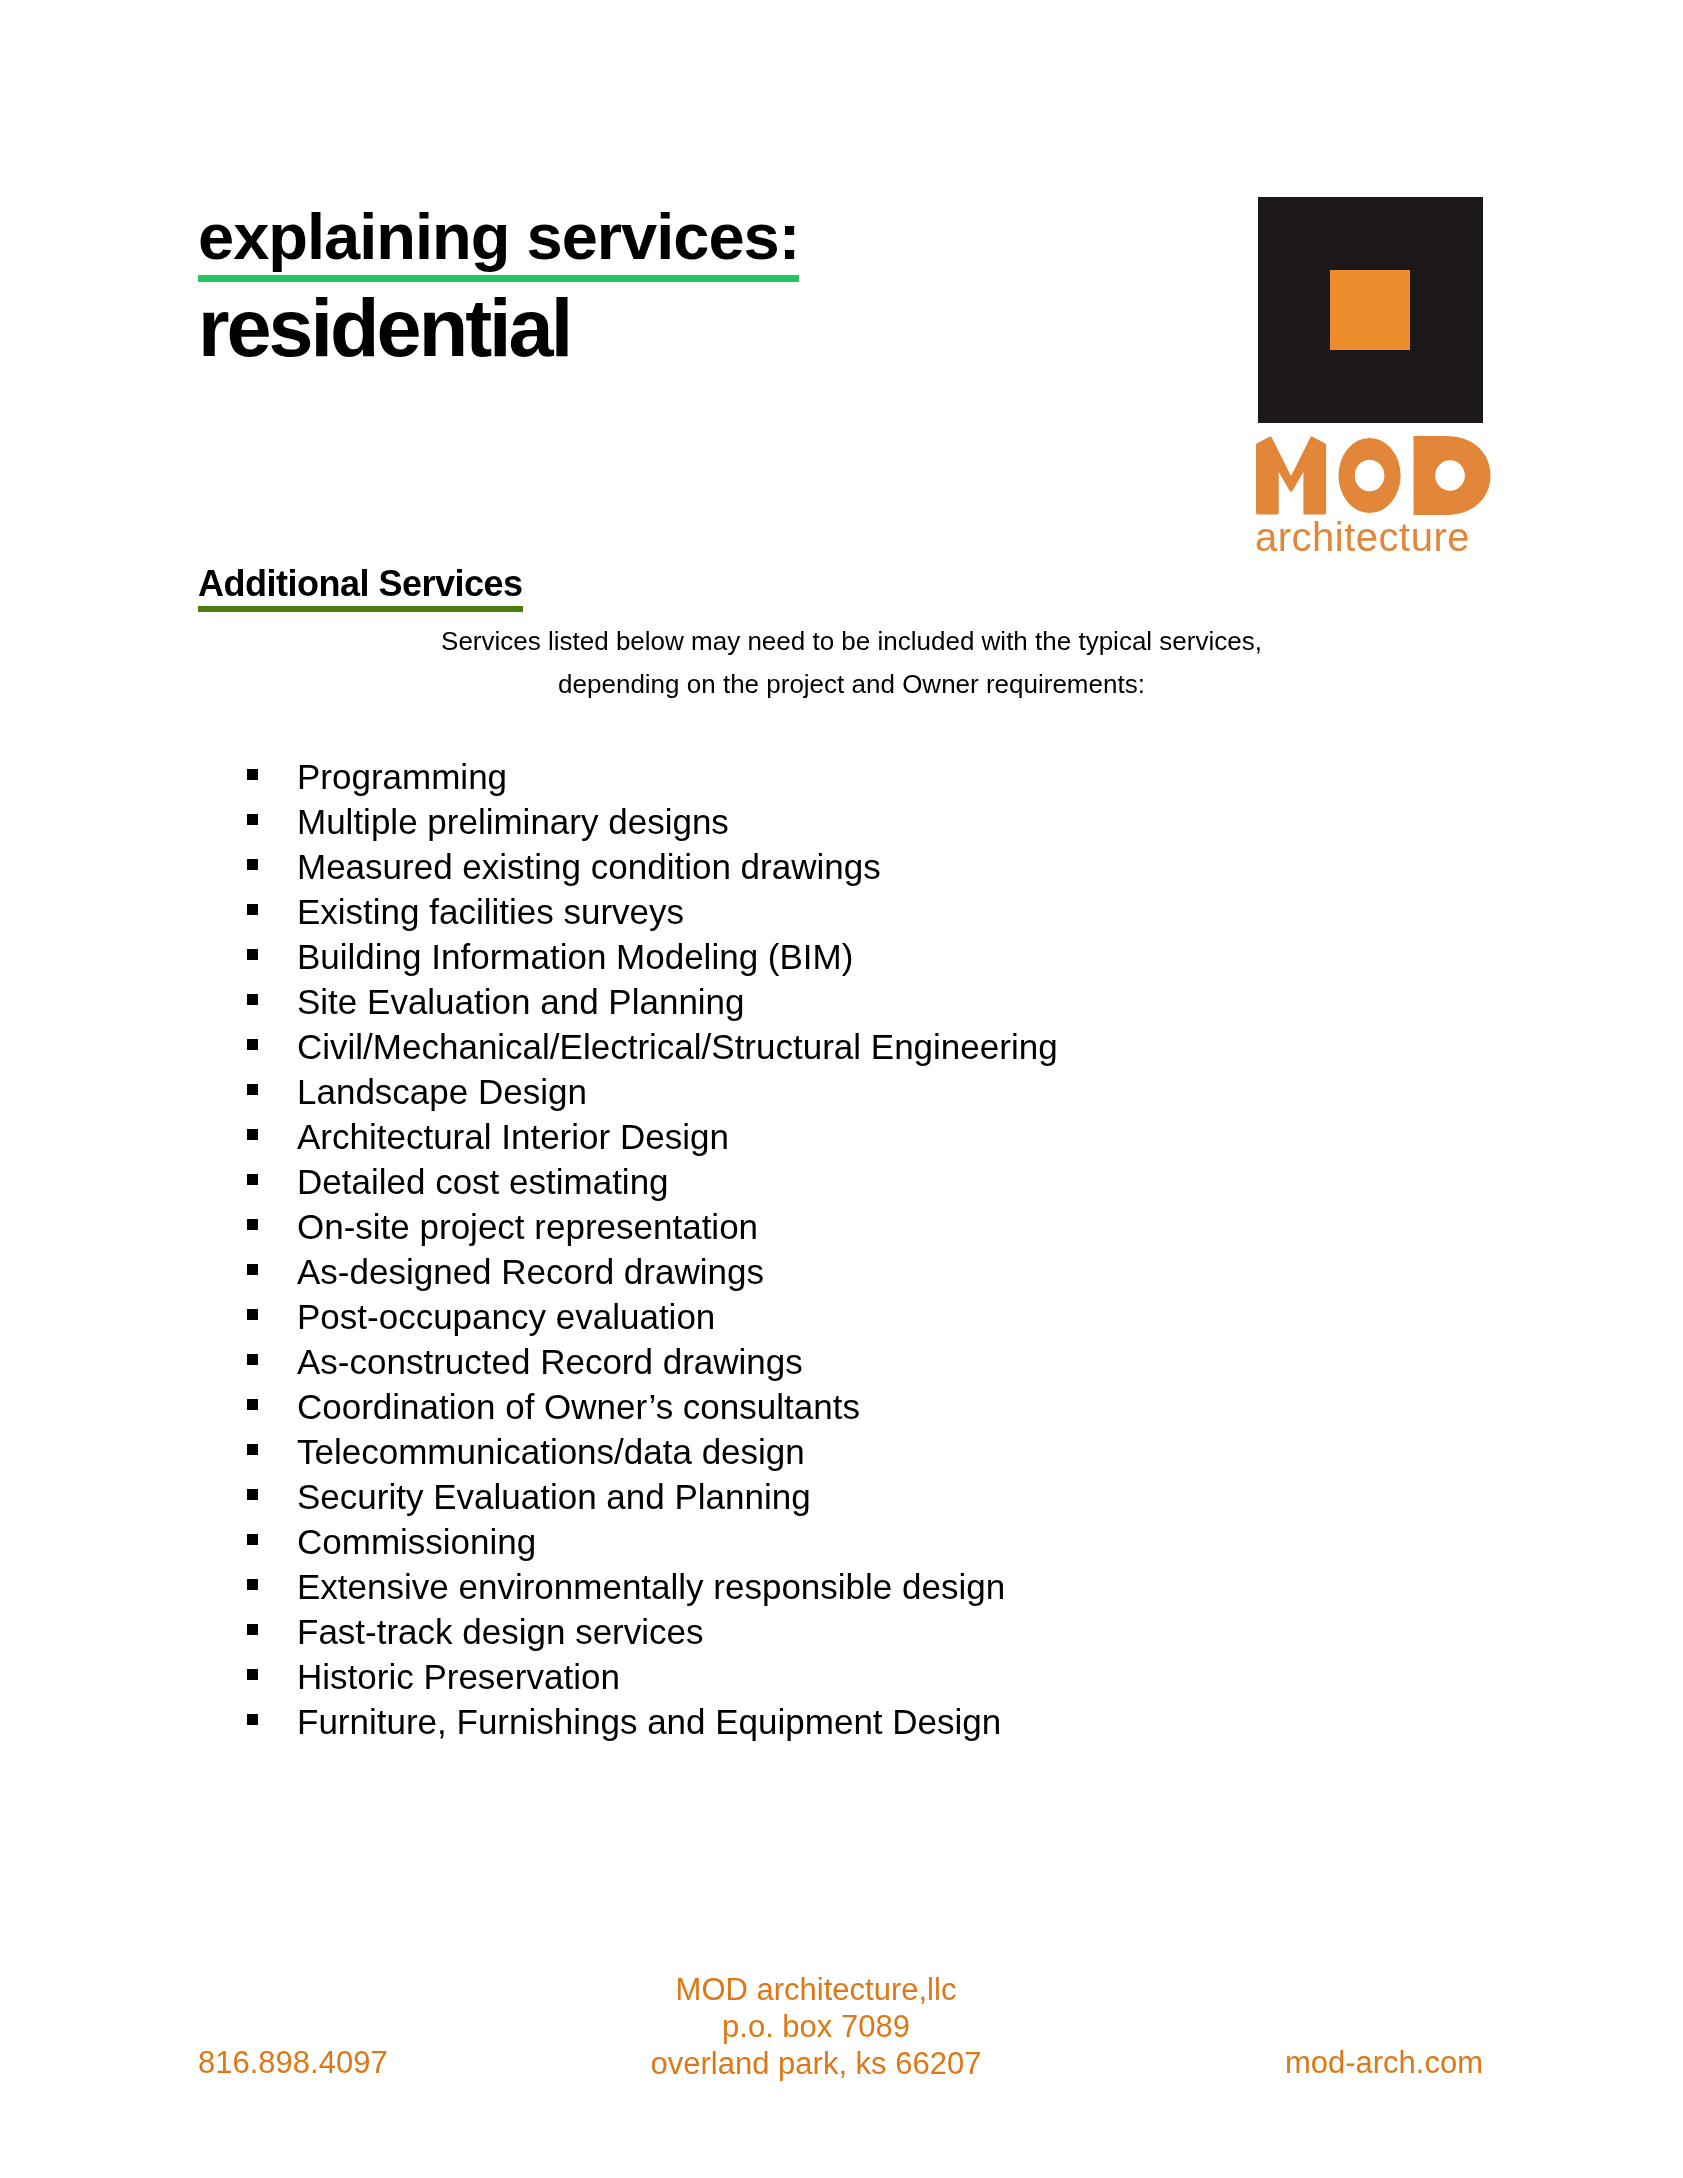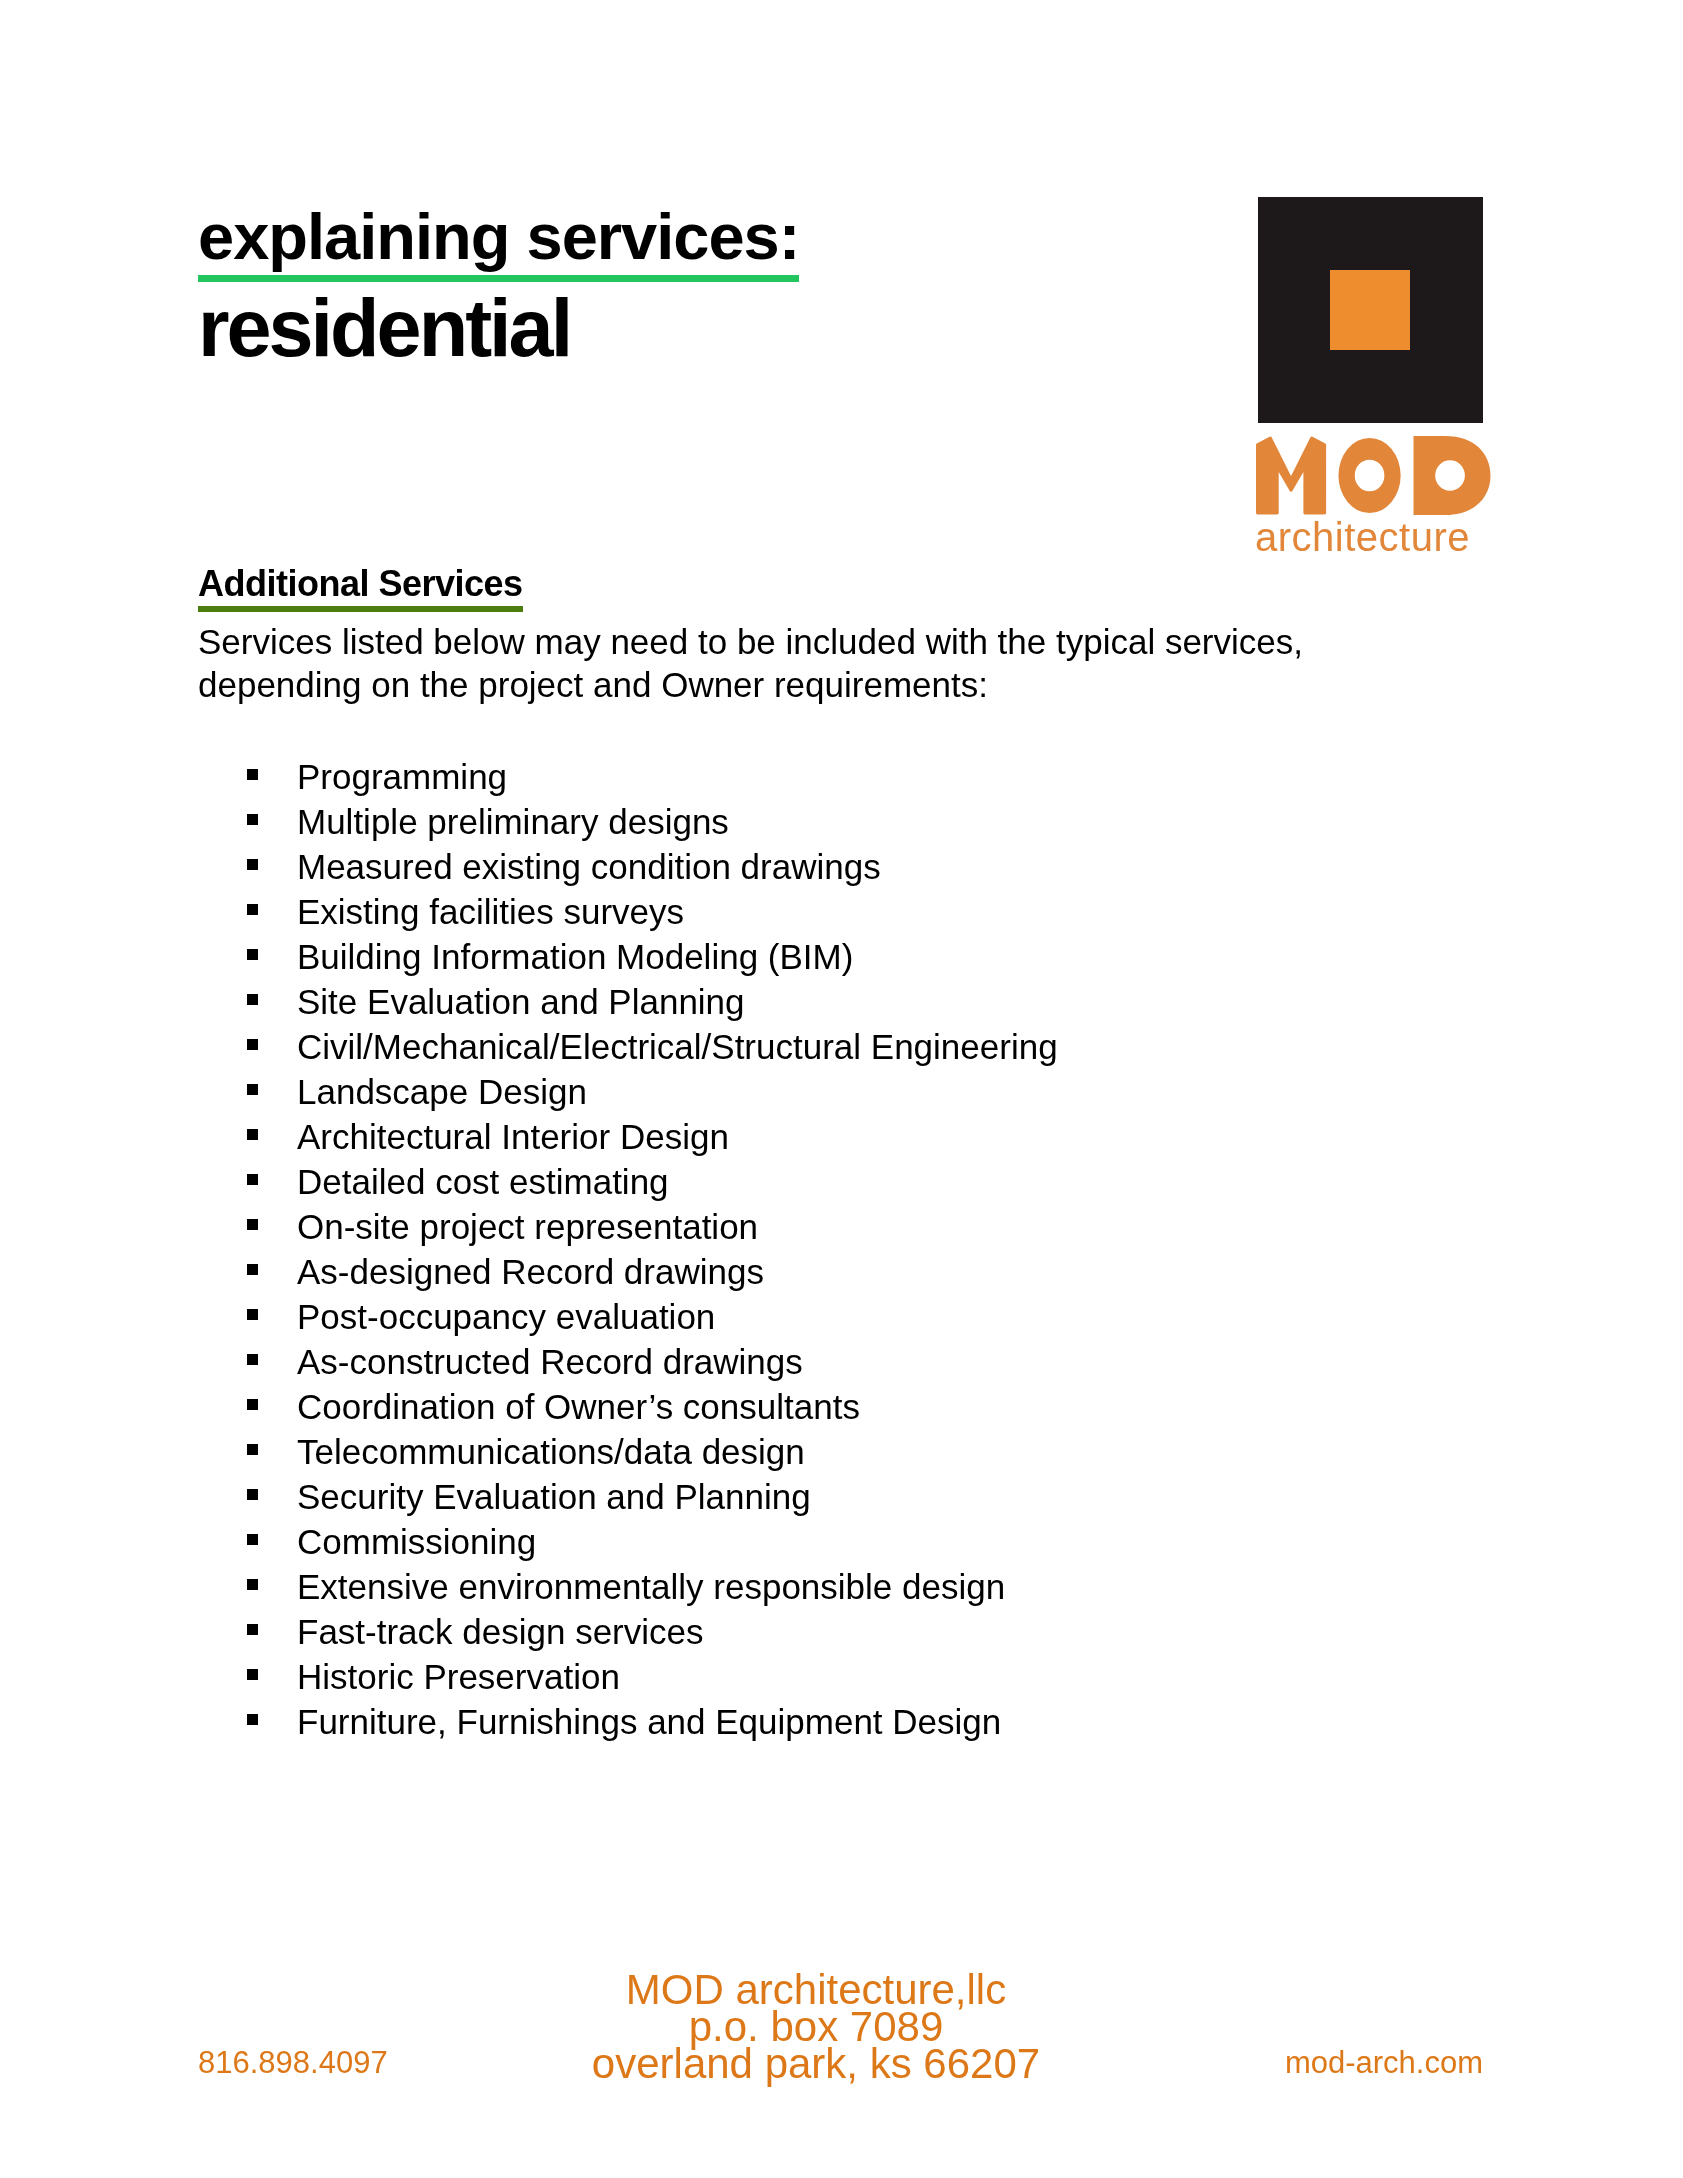--- a/index.html
+++ b/index.html
@@ -45,35 +45,35 @@
   }
 
   
   .section{position:absolute;left:198px;top:564px;width:1307px;}
   .section-heading{
     display:inline-block;
     font-size:36px;font-weight:bold;letter-spacing:-0.5px;
     margin:0 0 8px 0;line-height:1.12;
     padding-bottom:2px;border-bottom:6px solid #4d7c0f;
   }
-  .section-intro{margin:0;font-size:35px;line-height:43px;}
+  .section-intro{margin:0;font-size:26px;line-height:43px;text-align:center;}
   .service-list{
     list-style:none;margin:48px 0 0 0;padding:0;
     font-size:35px;line-height:45px;
   }
   .service-list li{position:relative;padding-left:99px;}
   .bullet{
     position:absolute;left:49px;top:15px;
     width:11px;height:11px;background:#000;display:inline-block;
   }
 
   
   .footer-center{
     position:absolute;left:0;top:1971px;width:1632px;
-    text-align:center;font-size:42px;line-height:37px;
+    text-align:center;font-size:31px;line-height:37px;
     color:var(--footer-orange,#dd7818);
   }
   .footer-phone{
     position:absolute;left:198px;top:2044px;
     font-size:31px;line-height:37px;color:var(--footer-orange,#dd7818);
   }
   .footer-site{
     position:absolute;right:200px;top:2044px;
     font-size:31px;line-height:37px;color:var(--footer-orange,#dd7818);
   }

